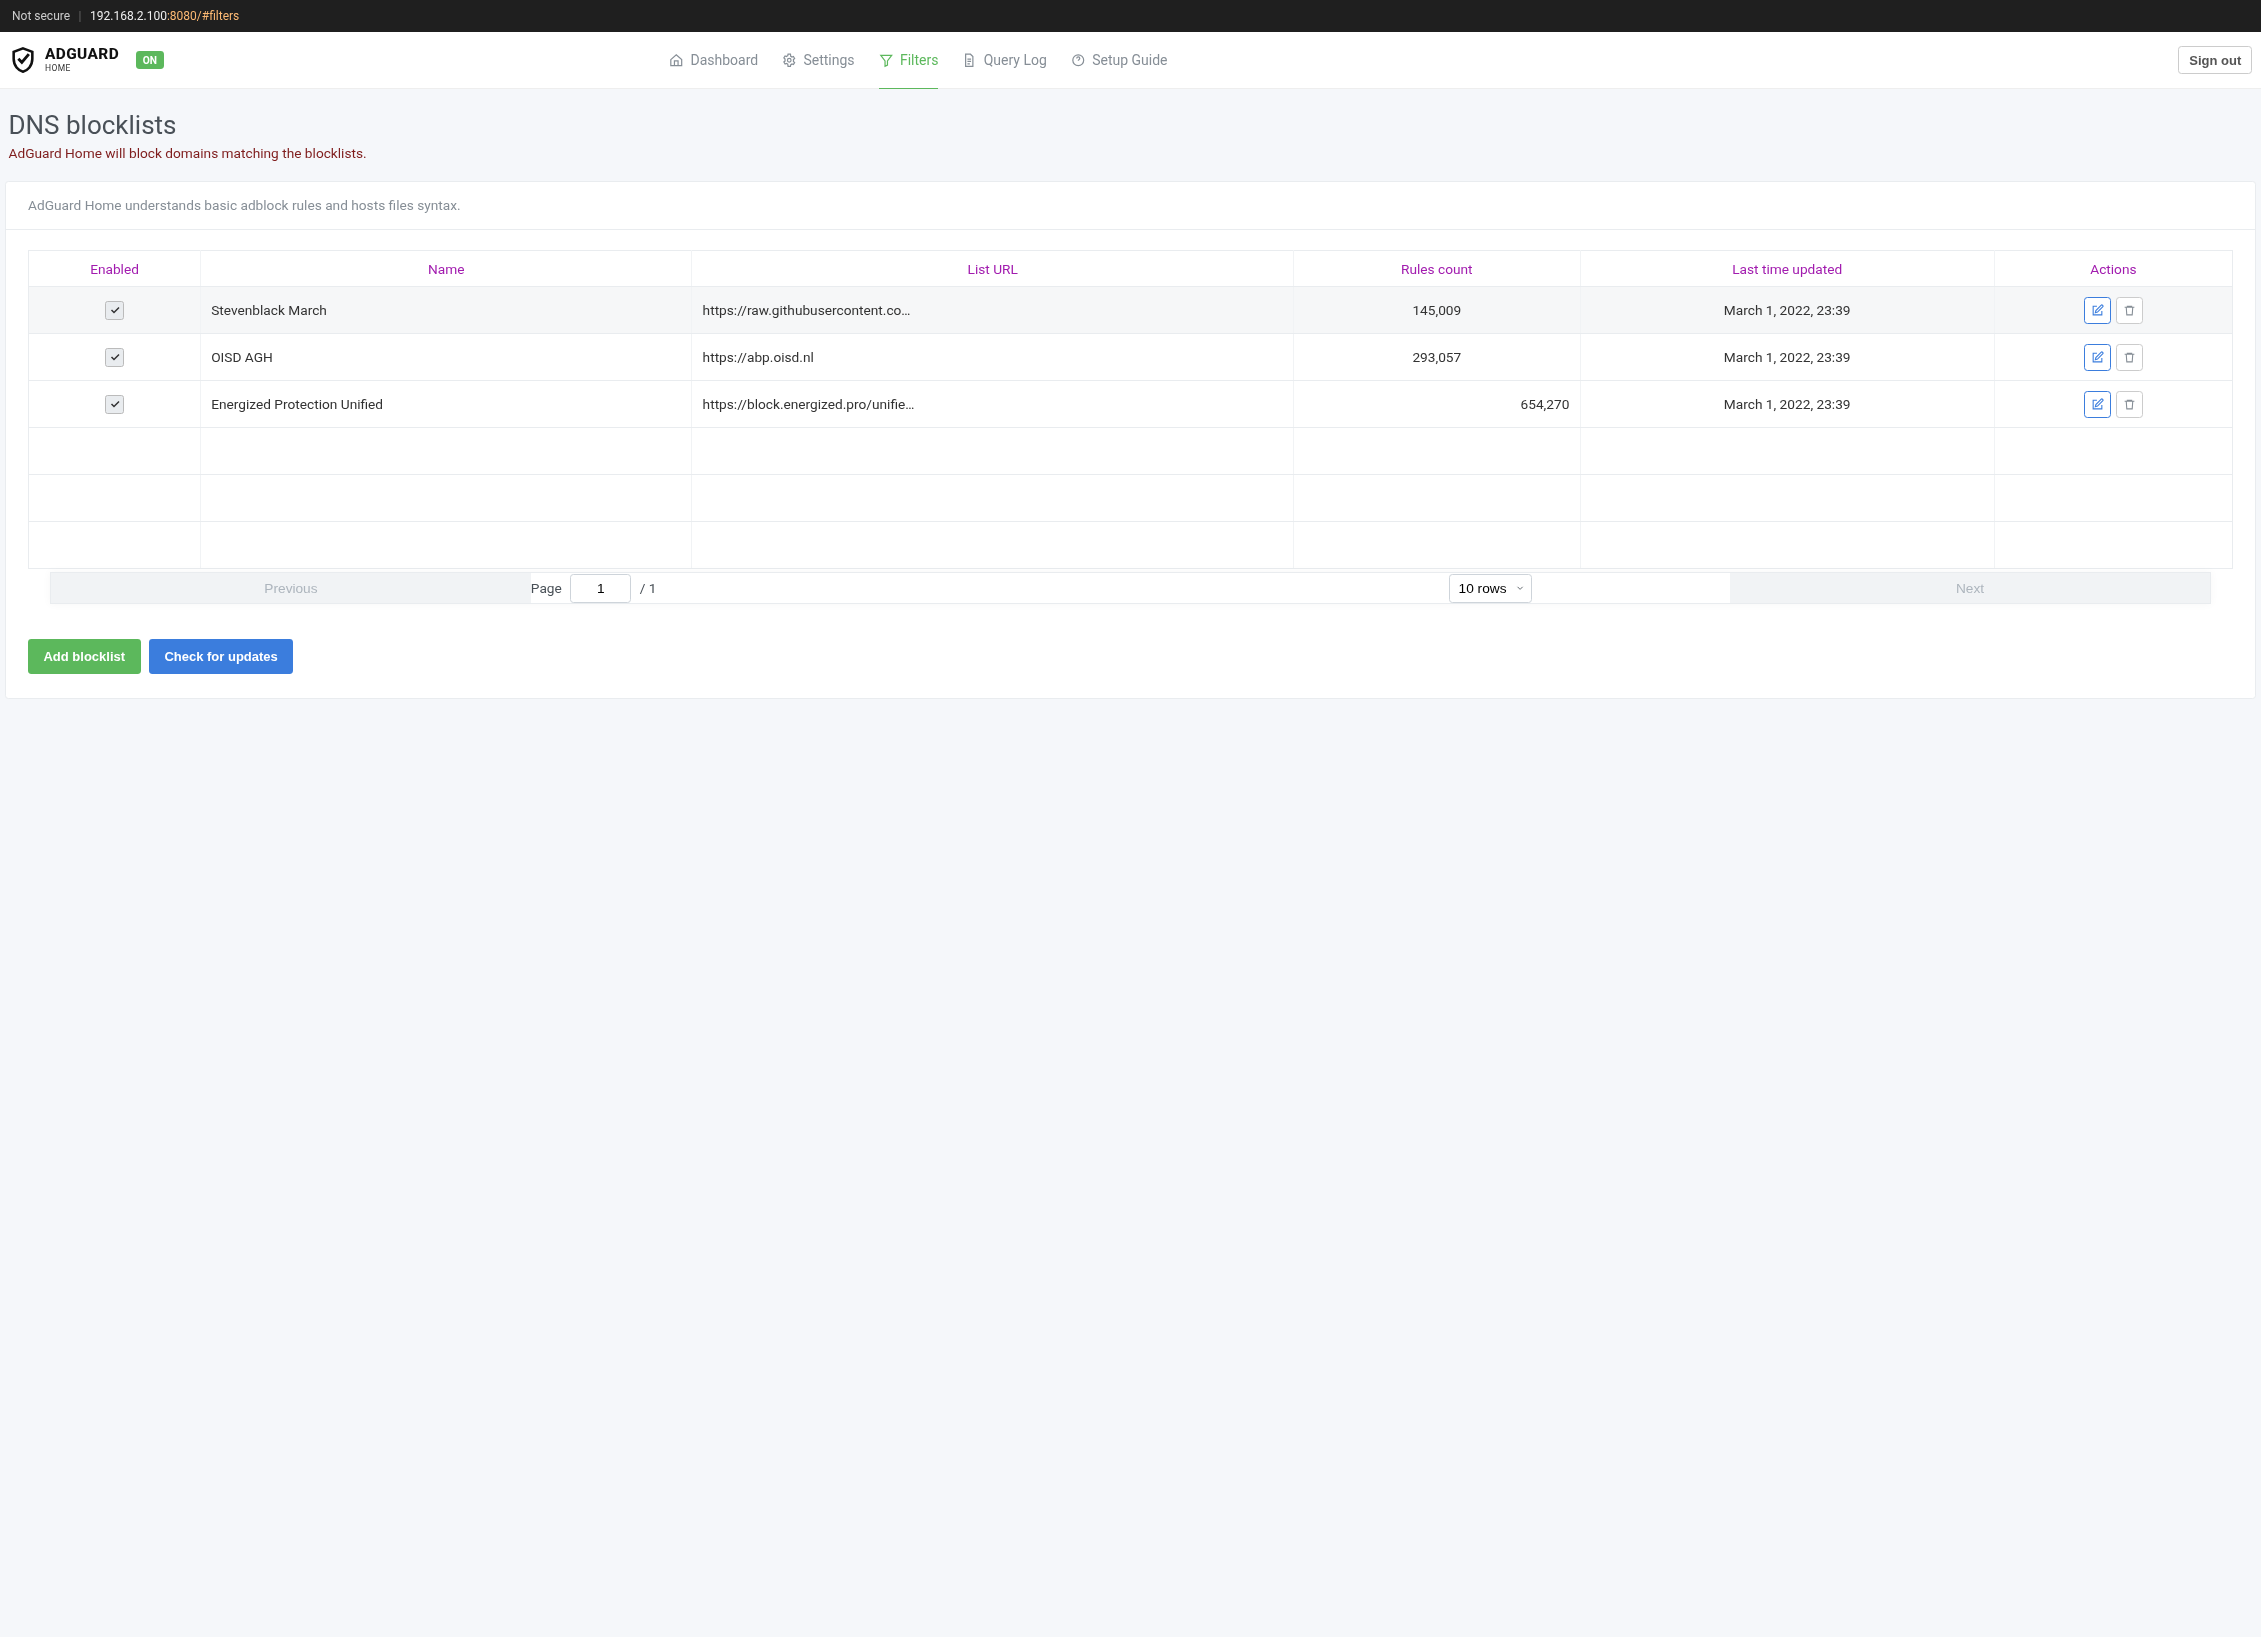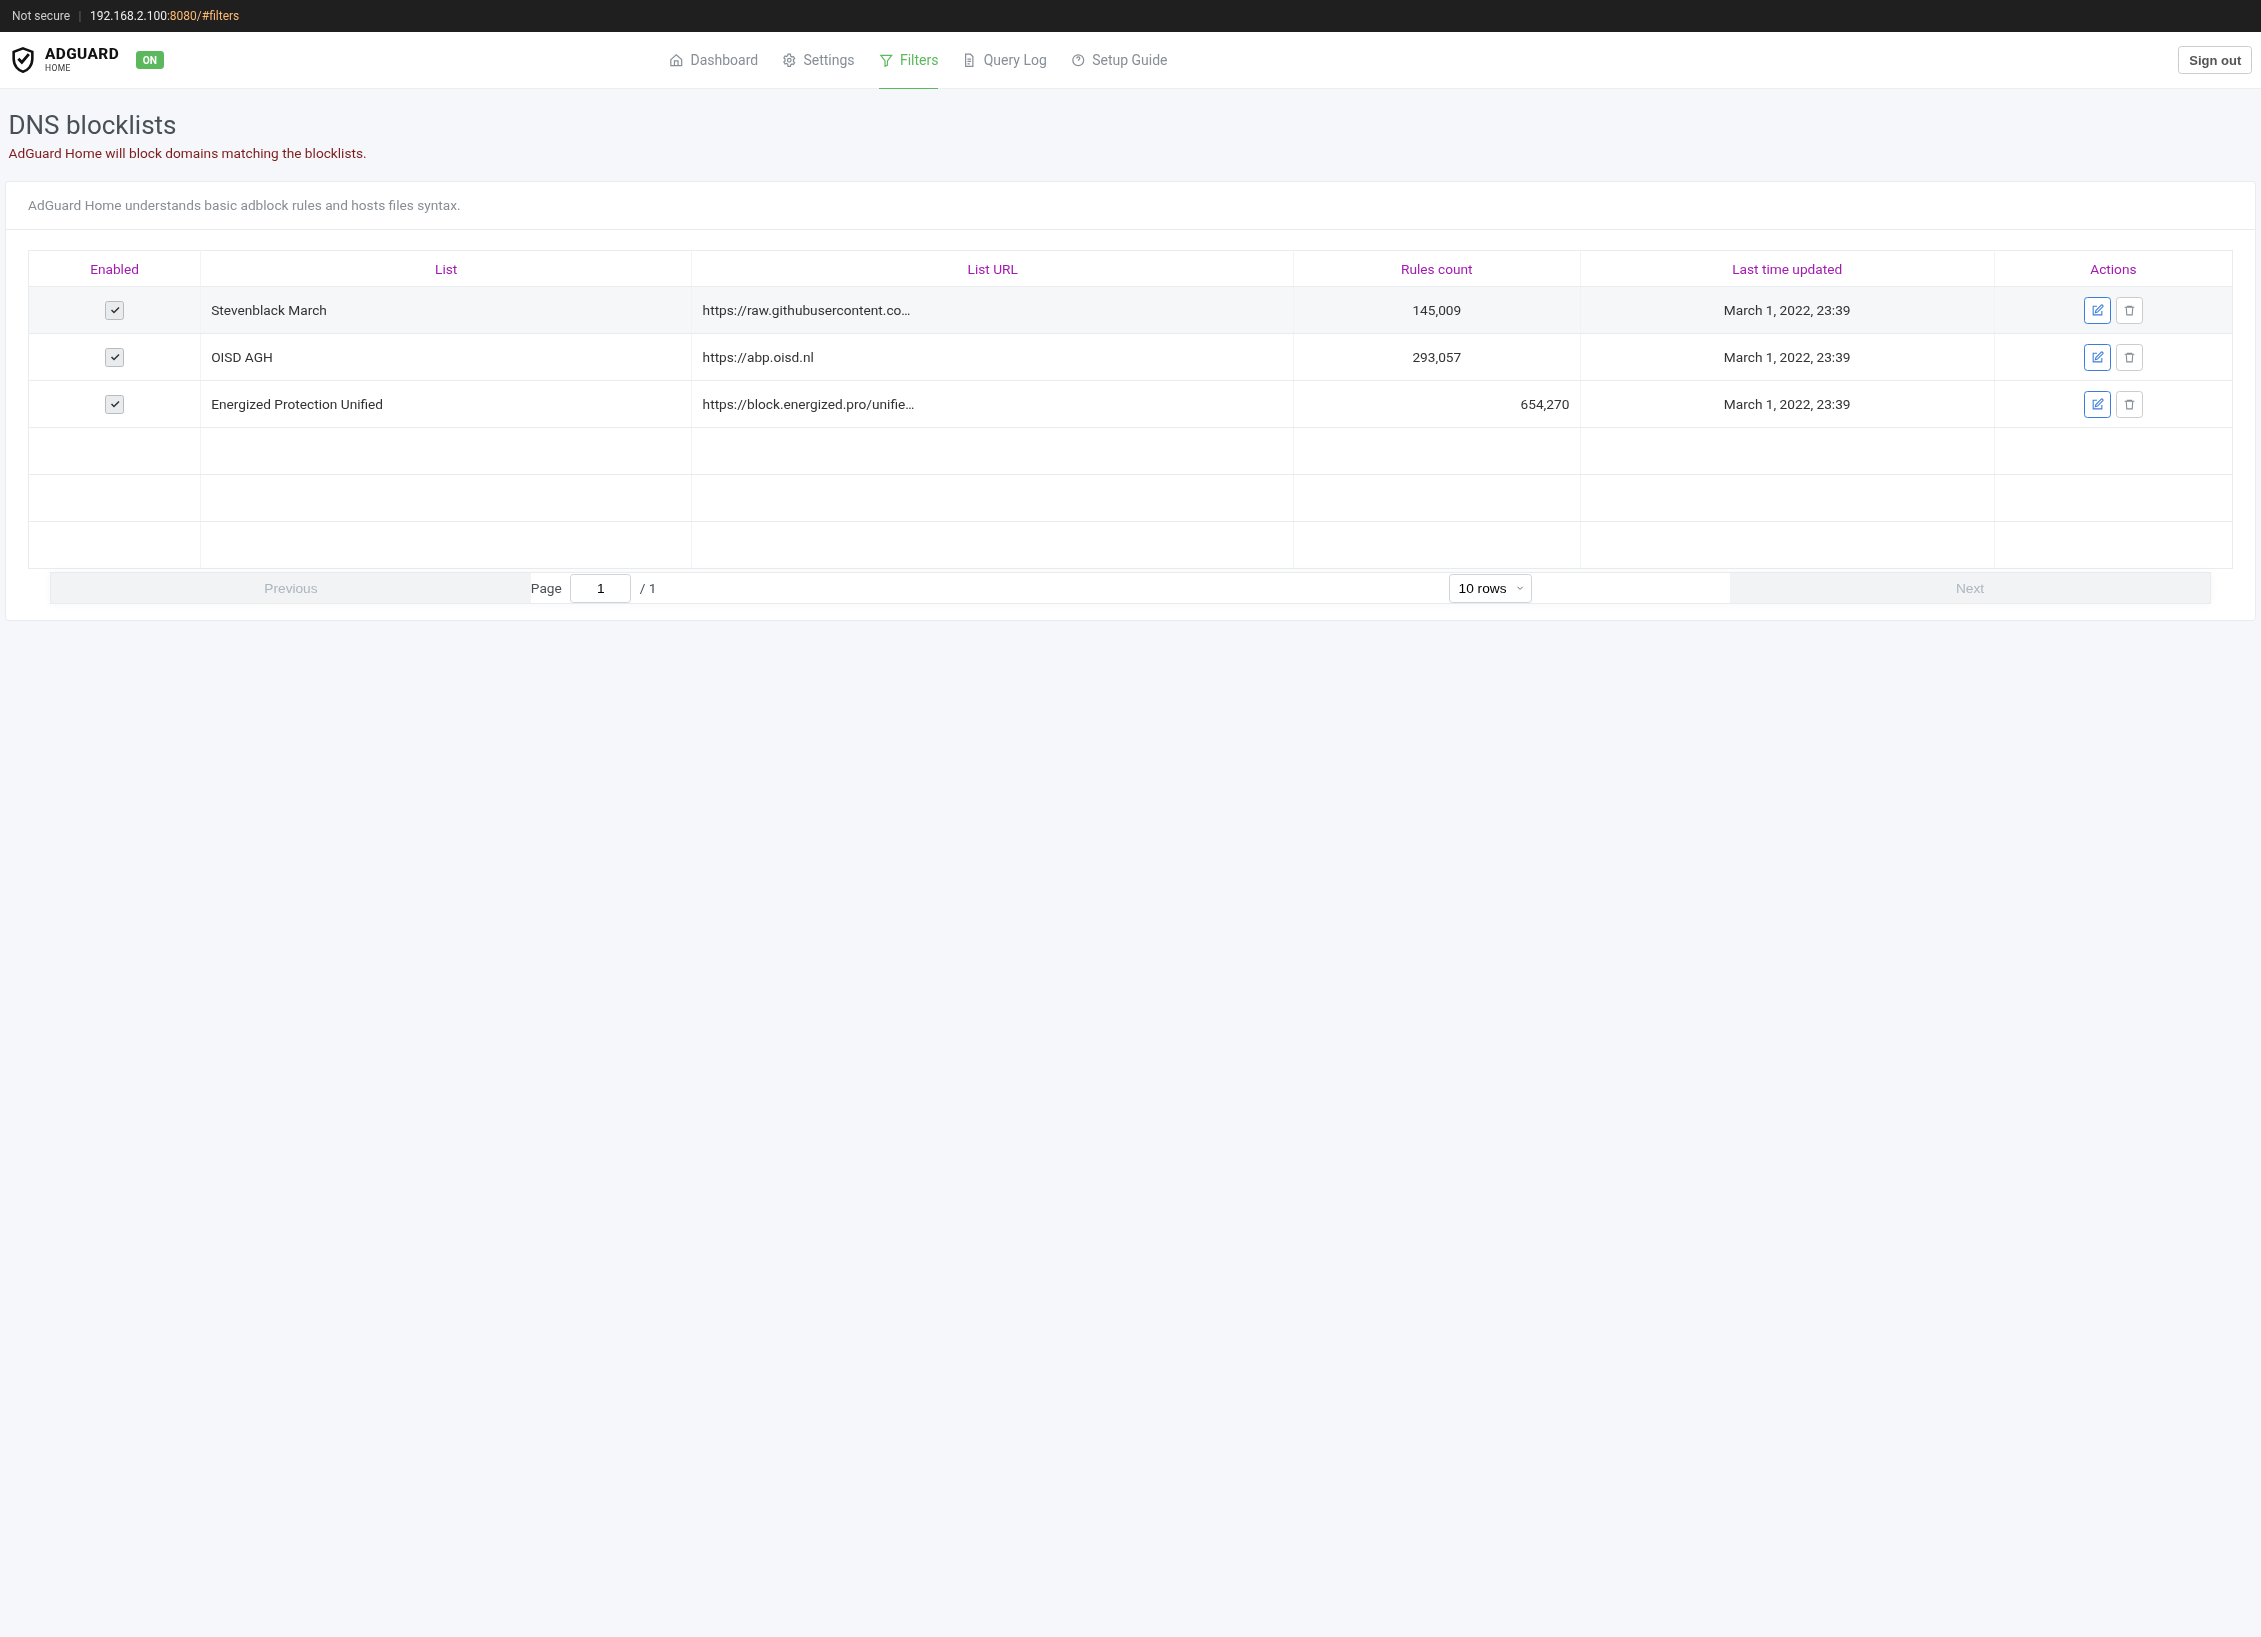--- a/index.html
+++ b/index.html
@@ -150,21 +150,21 @@
   </div>
 
   <div class="card">
     <div class="card-note">AdGuard Home understands basic adblock rules and hosts files syntax.</div>
 
     <div class="table-wrap">
       <table class="tbl">
         <thead>
           <tr>
             <th class="col-enabled">Enabled</th>
-            <th class="col-name">List</th>
+            <th class="col-name">Name</th>
             <th class="col-url">List URL</th>
             <th class="col-rules">Rules count</th>
             <th class="col-updated">Last time updated</th>
             <th class="col-actions">Actions</th>
           </tr>
         </thead>
         <tbody id="tbody">
             <tr>
               <td class="col-enabled"><span class="chk">
                   <svg viewBox="0 0 24 24" fill="none" stroke="#333" stroke-width="3">
@@ -298,15 +298,19 @@
               <svg width="10.2" height="10.2" viewBox="0 0 24 24" fill="none" stroke="#495057" stroke-width="2">
                   <path d="M6 9l6 6 6-6"></path>
                 </svg>
             </span>
           </div>
         </div>
         <button class="pager-btn">Next</button>
       </div>
     </div>
 
+    <div class="card-actions">
+      <button class="btn-primary btn-green">Add blocklist</button>
+      <button class="btn-primary btn-blue">Check for updates</button>
+    </div>
   </div>
 </div>
 
 
 </body></html>

